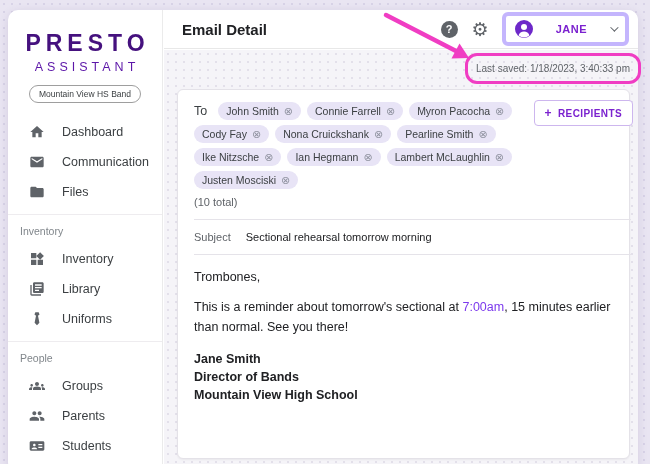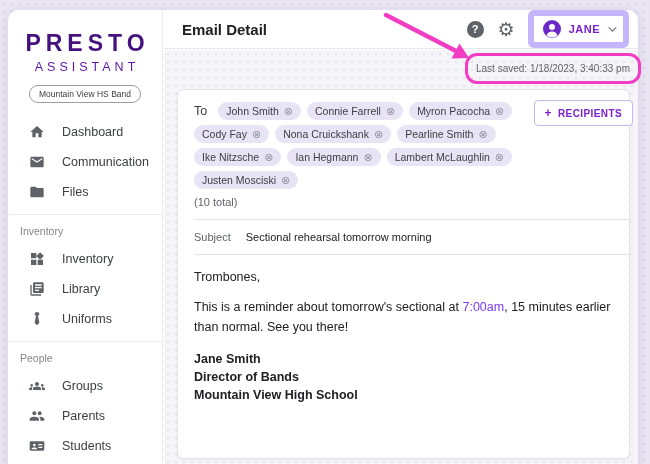--- a/index.html
+++ b/index.html
@@ -28,21 +28,21 @@
   .nav-label { font-size:12.5px; color:#3c4043; }
   .nav-divider { border-top:1px solid #eeecef; margin:7px 0; }
   .section-title { font-size:10.5px; color:#80868b; padding:3px 0 7px 12px; }
   
   .main { position:absolute; left:156px; top:0; right:0; bottom:0; }
   .main-header { height:39px; background:#fff; border-bottom:1px solid #e8e8e8; display:flex; align-items:center; padding:0 9px 0 18px; border-radius:0 10px 0 0; }
   .page-title { font-size:15px; font-weight:bold; color:#202124; }
   .header-spacer { flex:1; }
   .help-icon { width:17px; height:17px; border-radius:50%; background:#5f6368; color:#fff; font-size:11px; font-weight:bold; display:flex; align-items:center; justify-content:center; margin-right:14px; cursor:pointer; }
   .gear-icon { font-size:19px; color:#5f6368; margin-right:13px; cursor:pointer; line-height:1; }
-  .user-btn { display:flex; align-items:center; gap:8px; border:6px solid #c4b5fd; border-radius:6px; background:#fff; padding:4px 9px; cursor:pointer; }
+  .user-btn { display:flex; align-items:center; gap:23px; border:4px solid #c4b5fd; border-radius:6px; background:#fff; padding:4px 9px; cursor:pointer; }
   .user-name { font-size:11px; font-weight:bold; letter-spacing:.5px; color:#7b22cf; }
   .chev { width:6px; height:6px; border-right:1.6px solid #5f6368; border-bottom:1.6px solid #5f6368; transform:rotate(45deg) translateY(-2px); }
   .content { position:absolute; top:40px; left:0; right:0; bottom:0;
     background-color:#f5f4f8;
     background-image:radial-gradient(#e3e0ea 1px, transparent 1.3px);
     background-size:8px 8px; border-radius:0 0 10px 0; }
   
   .email-card { position:absolute; left:13px; top:39px; width:453px; height:370px;
     background:#fff; border:1px solid #e4e2e8; border-radius:6px;
     box-shadow:0 1px 2px rgba(0,0,0,.05); display:flex; }

